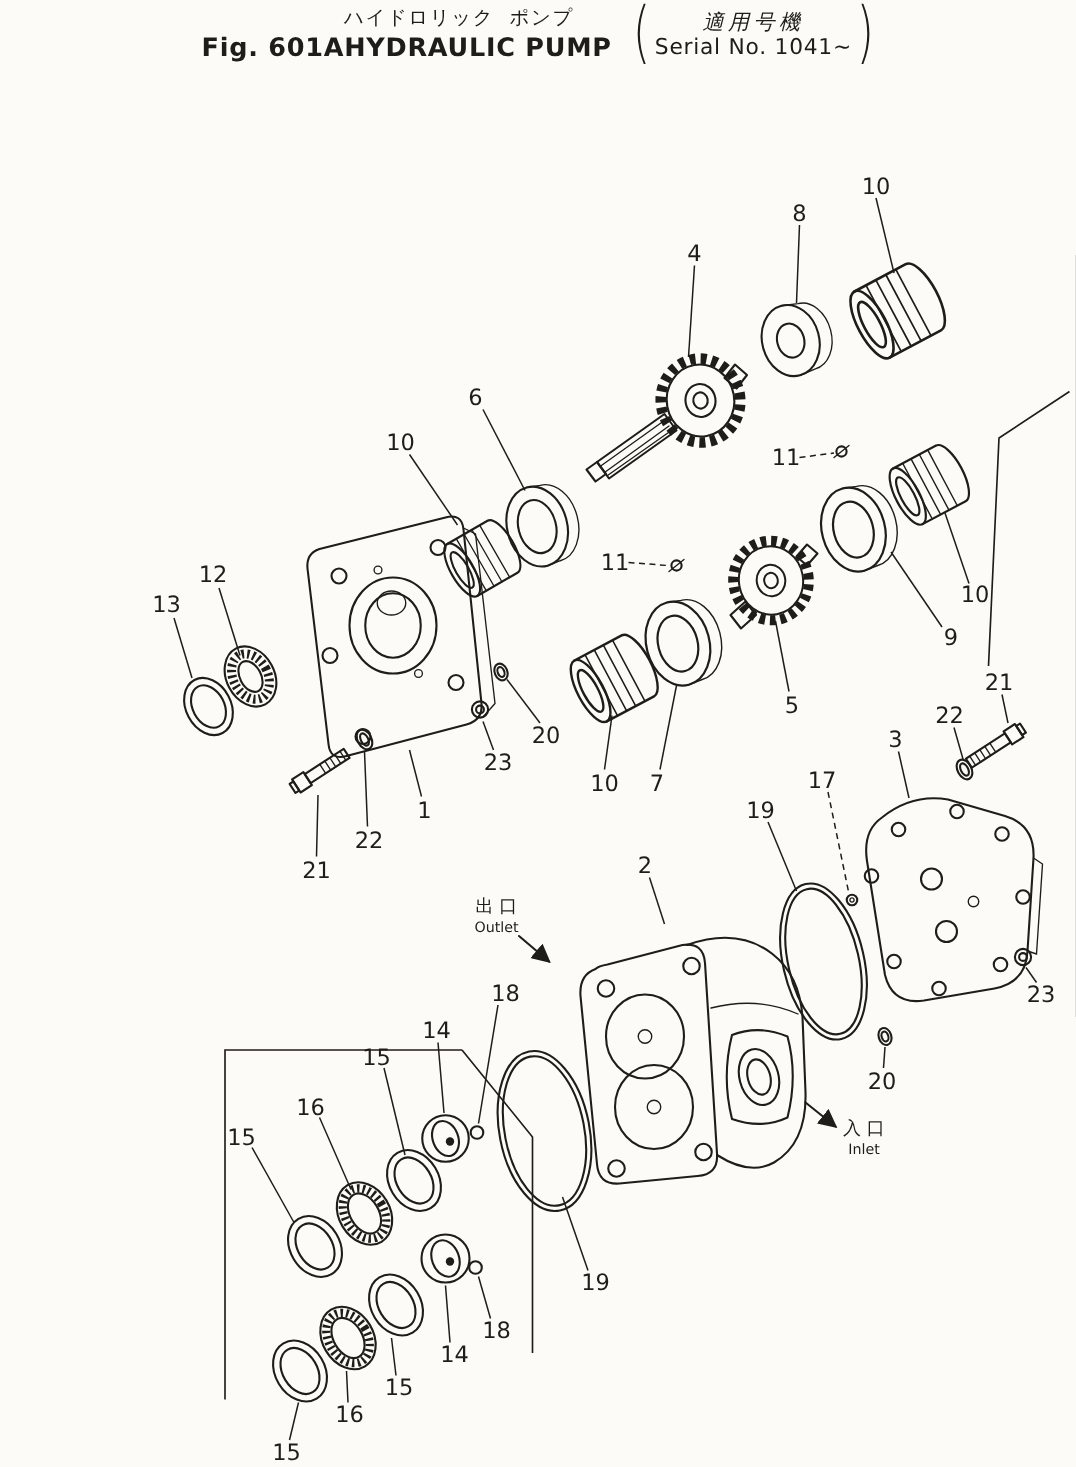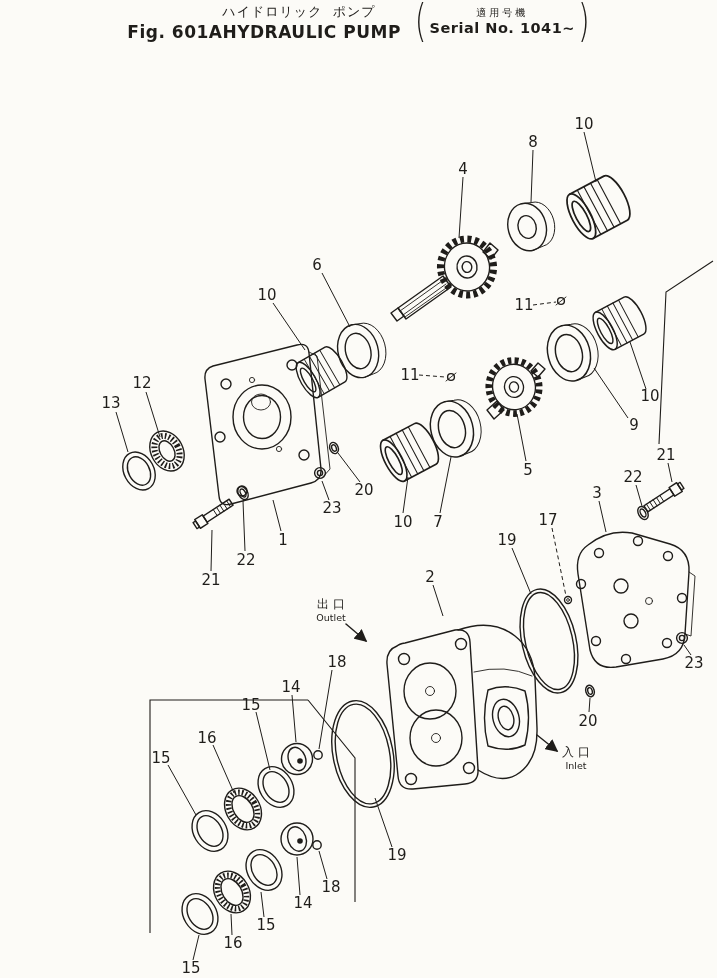--- a/index.html
+++ b/index.html
@@ -4,30 +4,30 @@
 <style>
   :root { --ink:#1f1d1a; --paper:#fcfbf7; }
   * { box-sizing:border-box; }
   body { margin:0; background:#888; font-family:"DejaVu Sans", sans-serif; }
   .page {
     position:relative; width:717px; height:978px; margin:0 auto;
     background:var(--paper); color:var(--ink); overflow:hidden;
   }
   
   .header { position:absolute; top:3px; left:0; right:0; display:flex;
-            justify-content:center; align-items:flex-start; gap:14px; z-index:2; }
+            justify-content:center; align-items:center; gap:14px; z-index:2; }
   .header-left { text-align:left; }
   .jp-title { font-size:13px; letter-spacing:1px; margin-left:95px; white-space:pre; }
   .en-title { font-size:17px; font-weight:bold; letter-spacing:0.5px; margin-top:1px; }
   .en-title .sp { margin-left:0; }
   .serial-block { display:flex; align-items:center; margin-top:0px; }
   .big-paren { font-size:30px; font-weight:300; transform:scaleY(1.5); line-height:36px; }
   .serial-lines { text-align:center; padding:0 3px; }
-  .serial-jp { font-size:10px; letter-spacing:3px; white-space:pre; }
-  .serial-en { font-size:14.5px; font-weight:bold; letter-spacing:0.5px; }
+  .serial-jp { font-size:14px; letter-spacing:3px; white-space:pre;font-style:italic; }
+  .serial-en { font-size:14.5px; font-weight:normal; letter-spacing:0.5px; }
   
   svg { position:absolute; inset:0; color:var(--ink); }
   .p     { fill:none; stroke:currentColor; stroke-width:1.4; stroke-linejoin:round; stroke-linecap:round; }
   .thin  { fill:none; stroke:currentColor; stroke-width:0.9; stroke-linecap:round; }
   .teeth { fill:none; stroke:currentColor; stroke-width:7; stroke-dasharray:4 3.4; }
   .hatch { fill:none; stroke:currentColor; stroke-dasharray:1.6 2.1; }
   .border{ fill:none; stroke:currentColor; stroke-width:1.1; }
   .leader{ fill:none; stroke:currentColor; stroke-width:1; }
   .leader.dashed { stroke-dasharray:4 3; }
   .callout { font:15px "DejaVu Sans", sans-serif; fill:currentColor; text-anchor:middle; }

